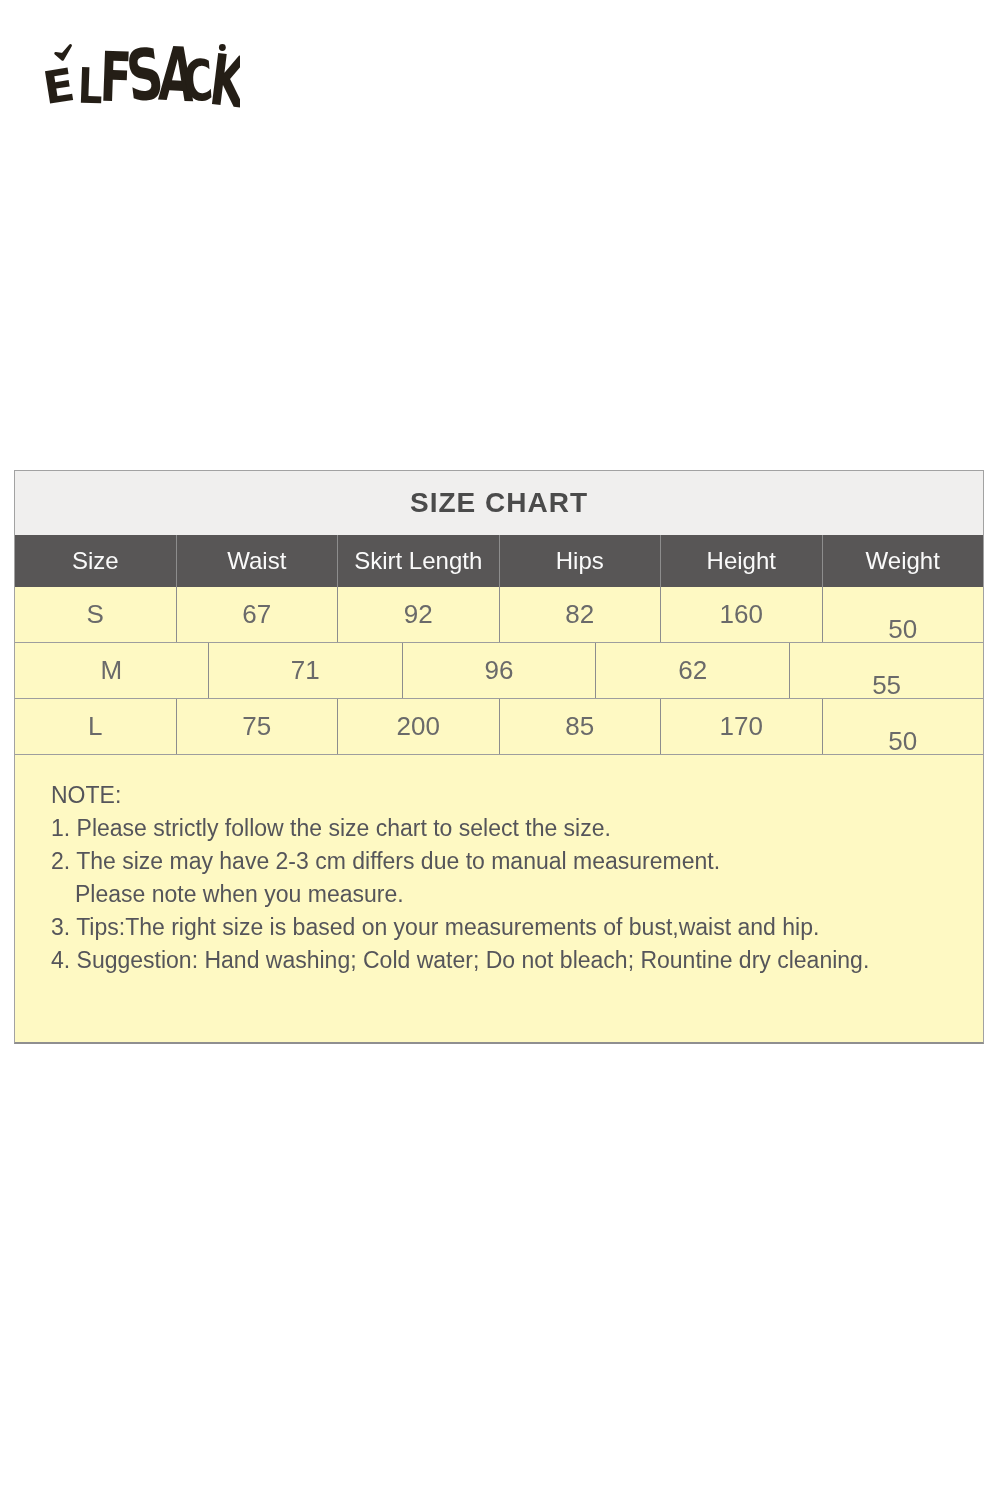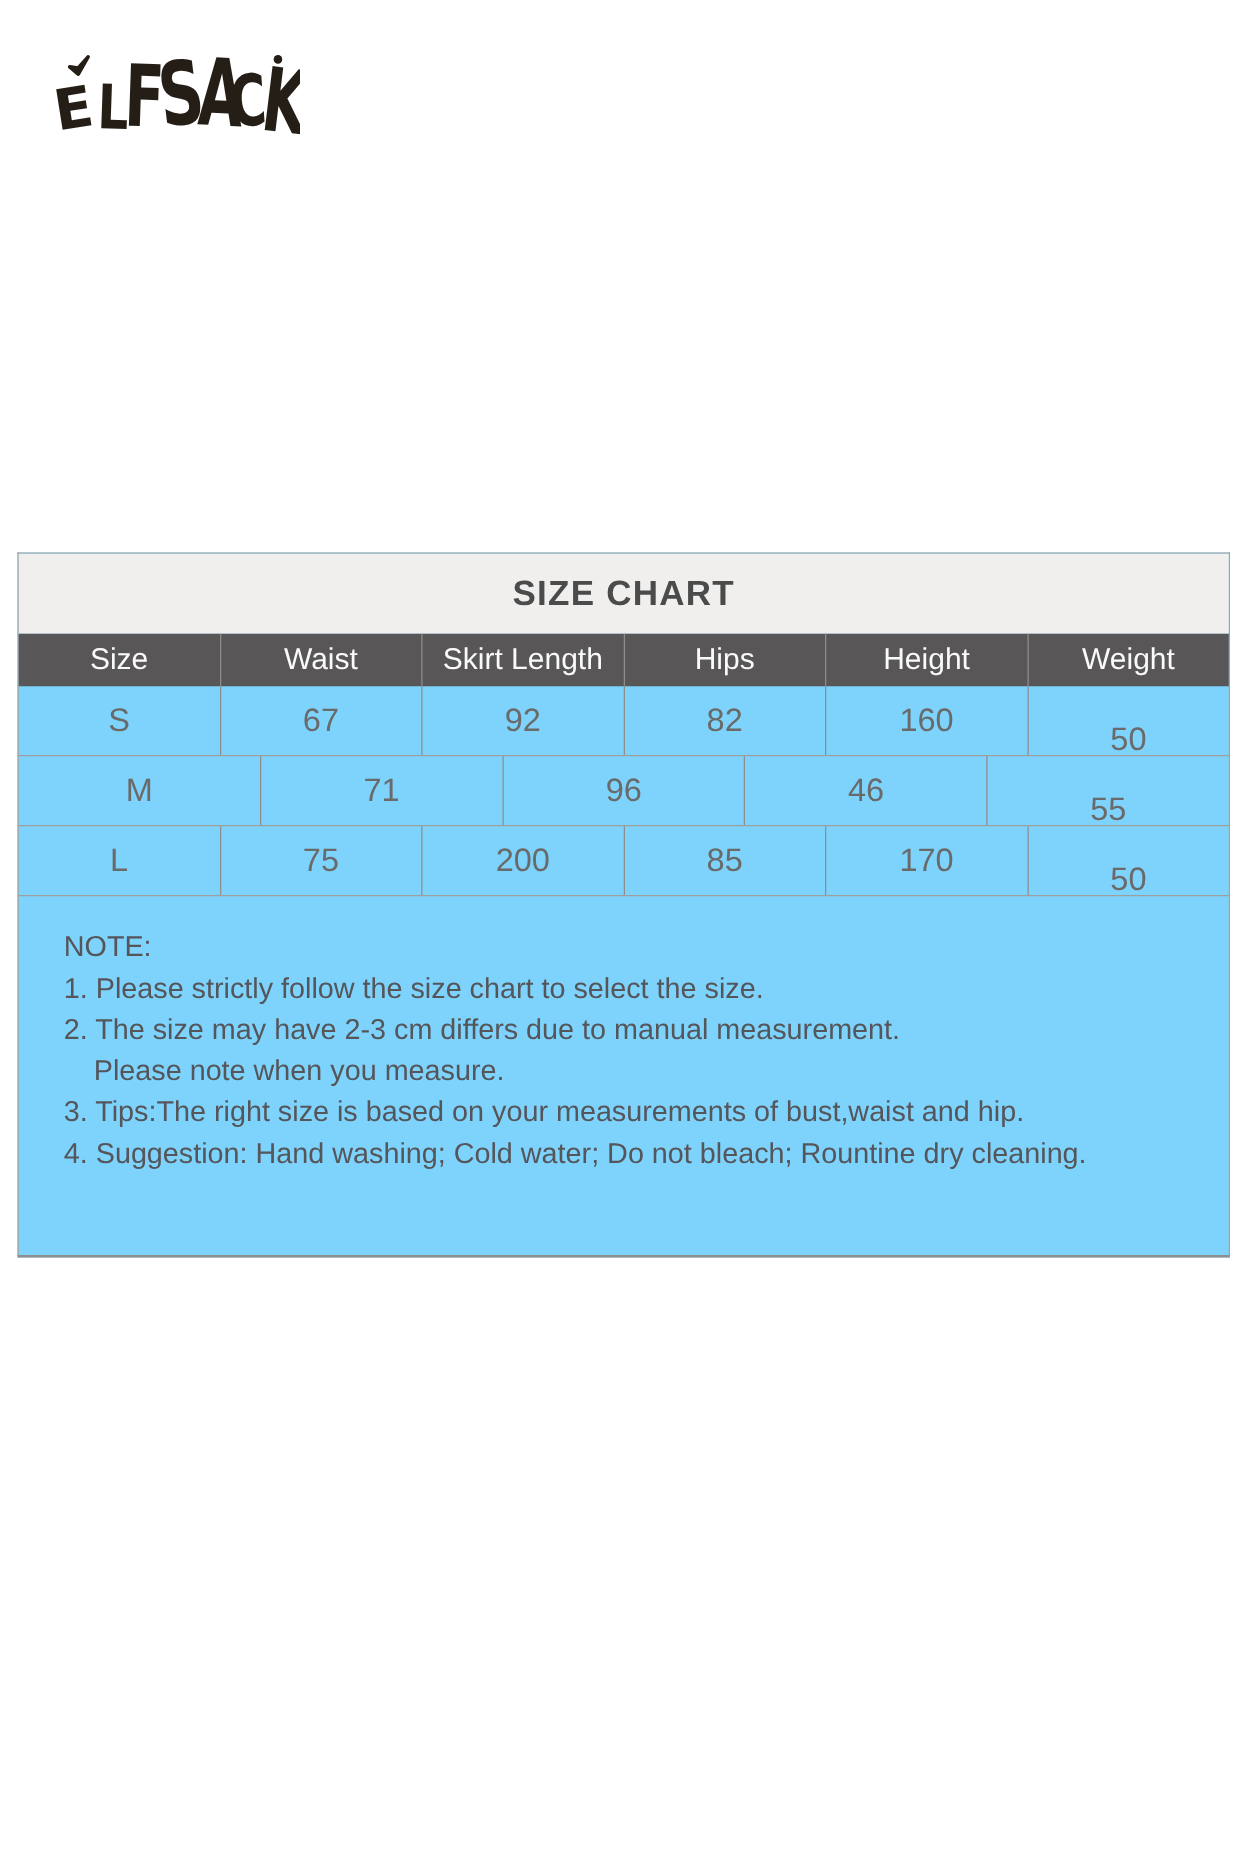--- a/index.html
+++ b/index.html
@@ -19,39 +19,39 @@
   }
   .logo-svg text {
     font-family: "DejaVu Sans", sans-serif;
     font-weight: bold;
     fill: #241e16;
   }
 
   
   .chart-box {
     position: absolute;
-    left: 14px; top: 442px;
+    left: 14px; top: 470px;
     width: 970px;
     box-sizing: border-box;
     border: 1px solid #a2a2a2;
     border-bottom: 2px solid #8f8f8f;
-    background: #7dd3fc;
+    background: #fef9c3;
   }
   .chart-title {
     height: 64px;
     background: #f0efee;
     color: #4b4b4b;
     font-size: 28px;
     font-weight: bold;
     letter-spacing: 1px;
     display: flex; align-items: center; justify-content: center;
   }
   .hrow {
     display: flex;
-    height: 42px;
+    height: 52px;
     background: #585656;
   }
   .hcell {
     flex: 1 1 0;
     display: flex; align-items: center; justify-content: center;
     color: #fafafa;
     font-size: 24px;
     border-right: 1px solid #8d8d8d;
   }
   .hcell:last-child { border-right: none; }
@@ -115,21 +115,21 @@
     <div class="dcell">92</div>
     <div class="dcell">82</div>
     <div class="dcell">160</div>
     <div class="dcell">50</div>
   </div>
 
   <div class="drow">
     <div class="dcell">M</div>
     <div class="dcell">71</div>
     <div class="dcell">96</div>
-    <div class="dcell">46</div>
+    <div class="dcell">62</div>
     <div class="dcell">55</div>
   </div>
 
   <div class="drow">
     <div class="dcell">L</div>
     <div class="dcell">75</div>
     <div class="dcell">200</div>
     <div class="dcell">85</div>
     <div class="dcell">170</div>
     <div class="dcell">50</div>

